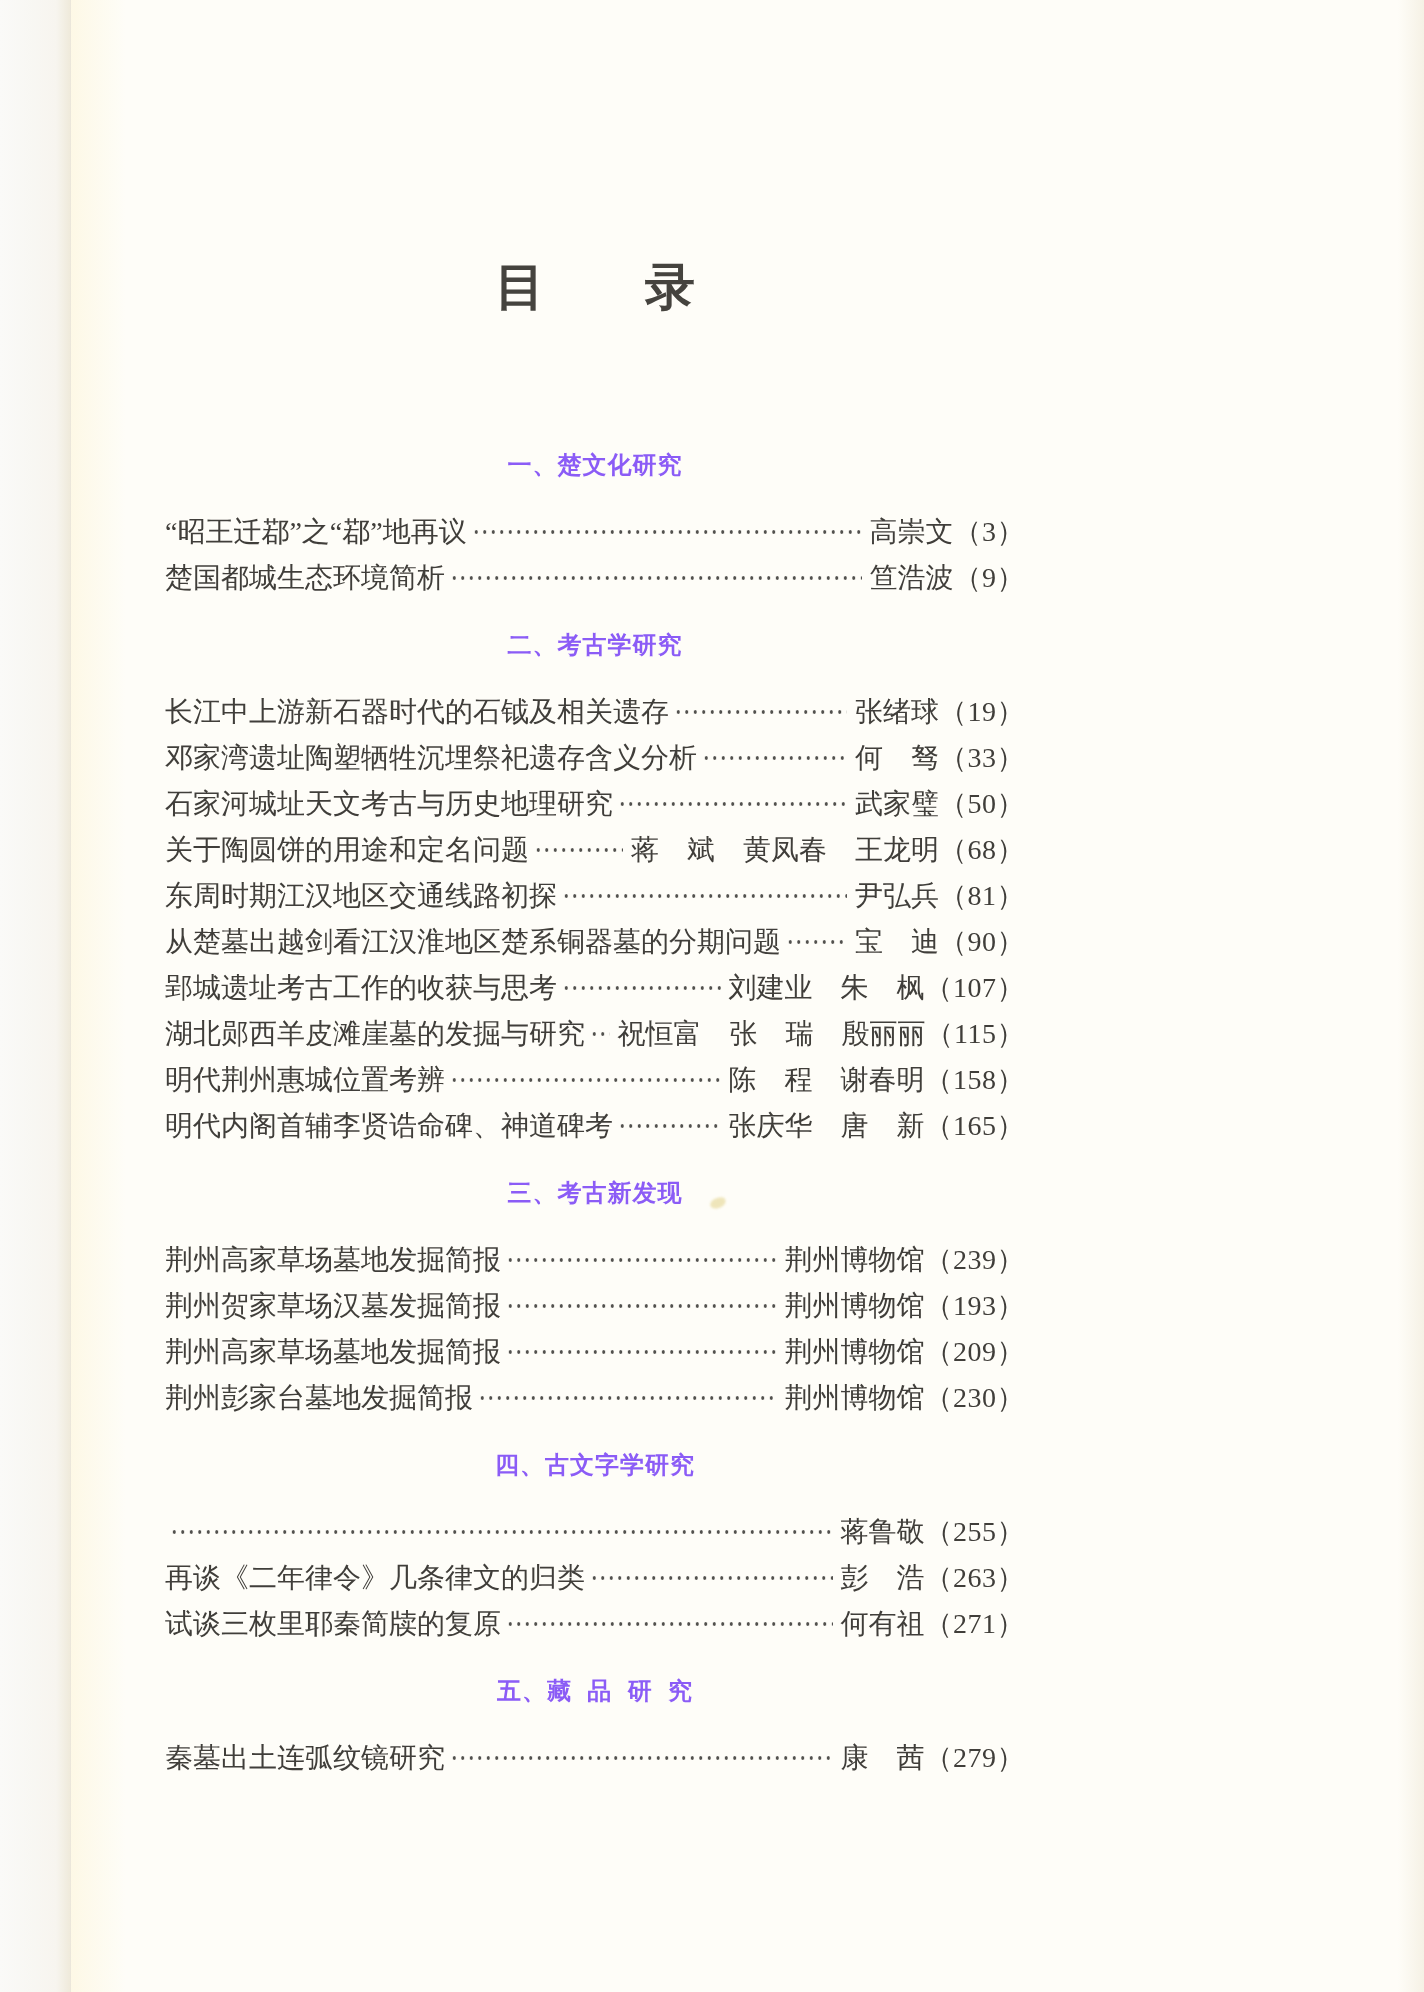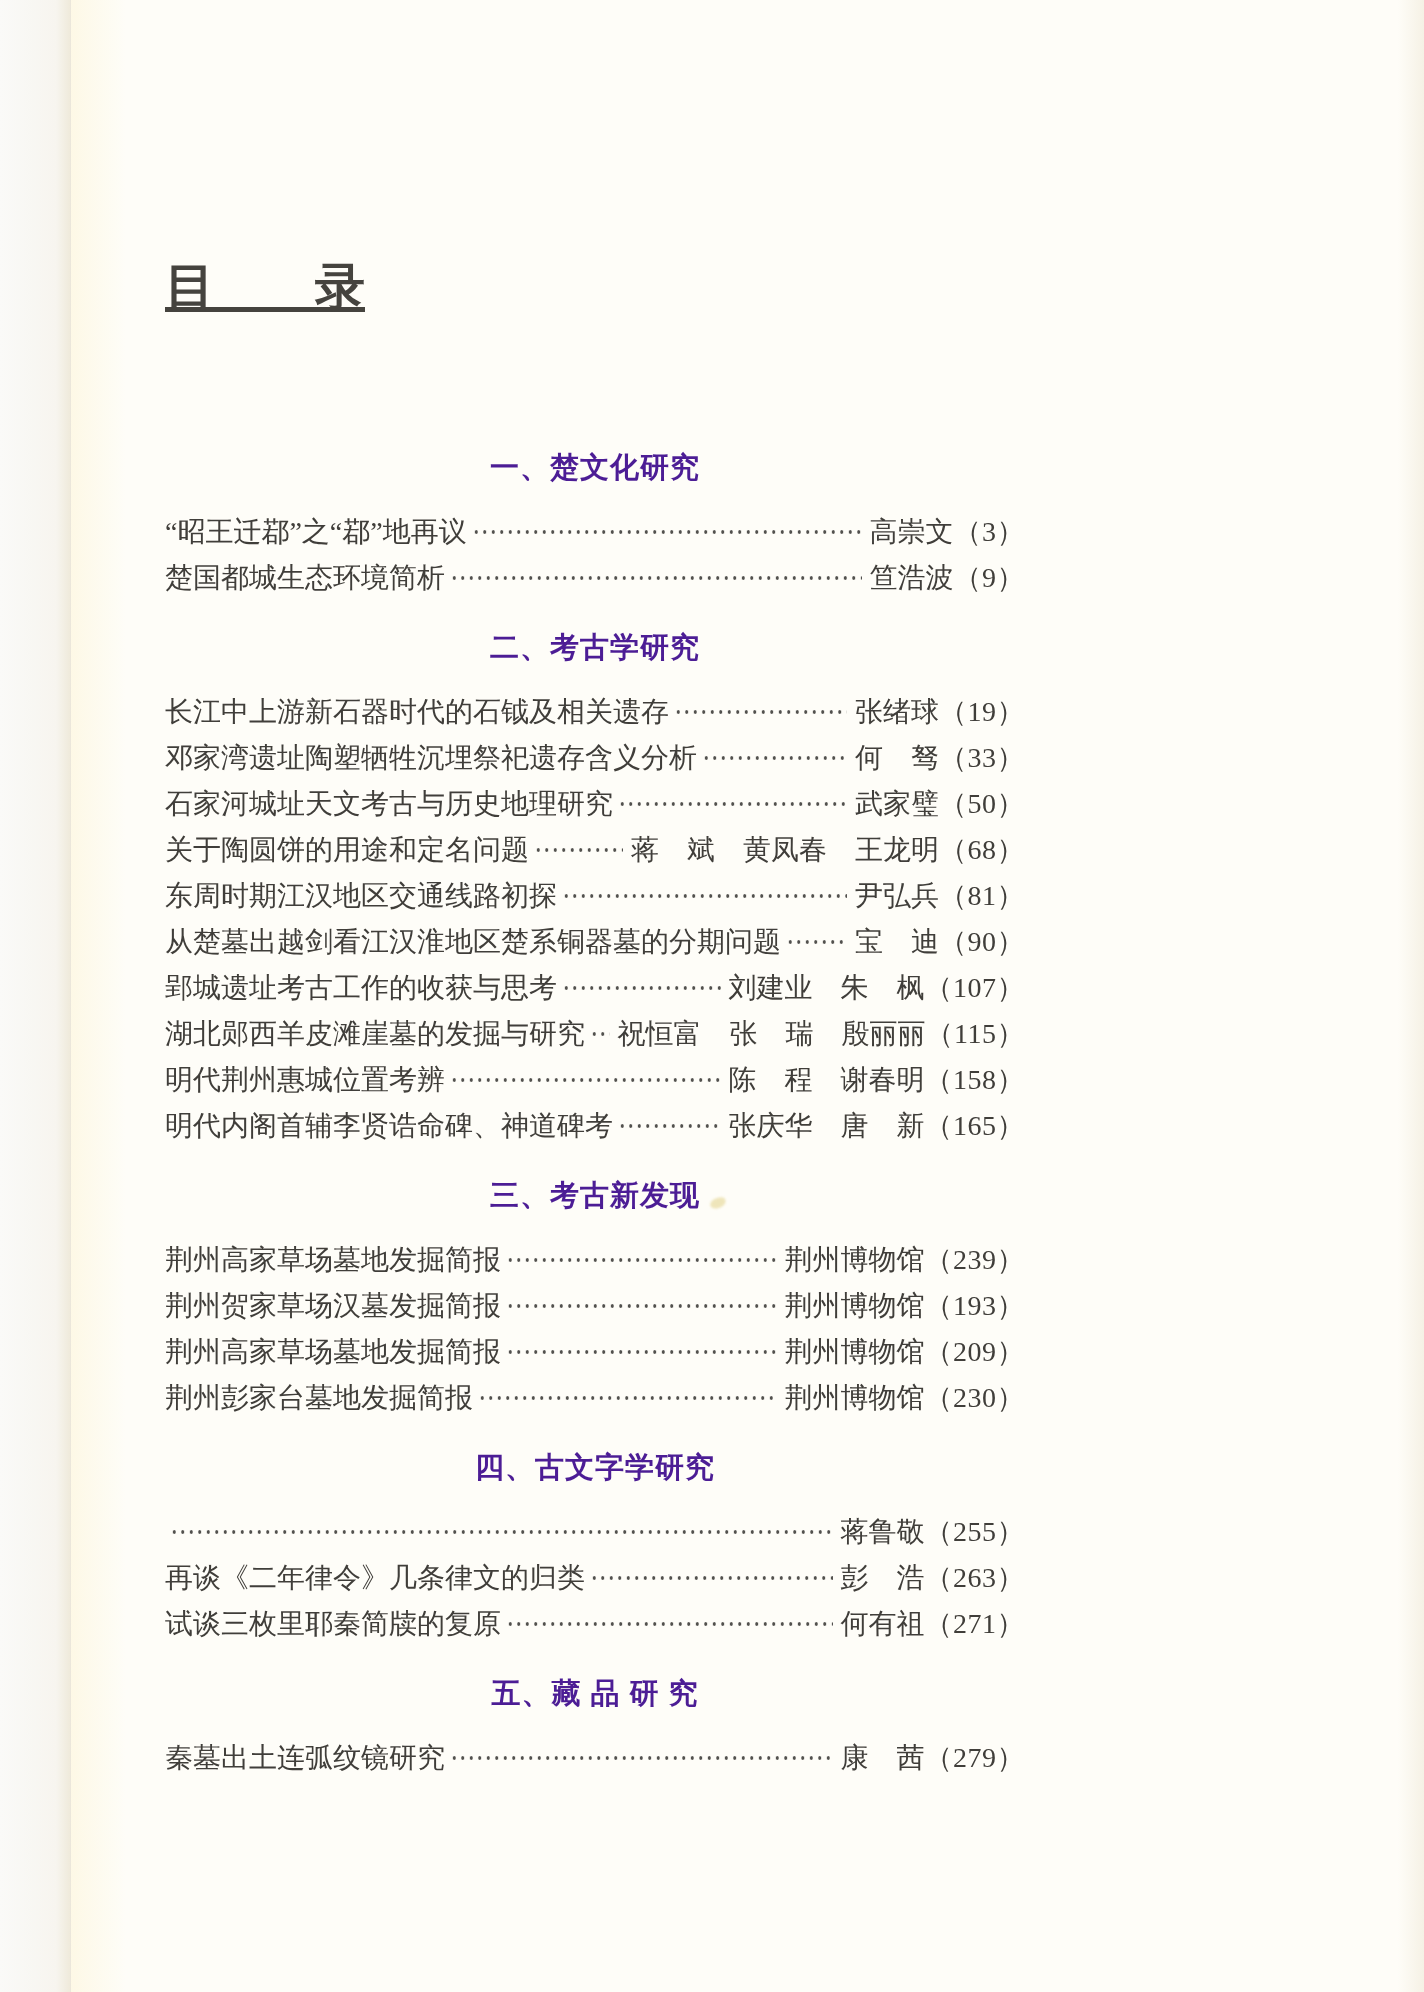--- a/index.html
+++ b/index.html
@@ -36,35 +36,34 @@
   }
   .content{
     position:absolute;
     left:165px;
     width:860px;
     top:0;
   }
   .doc-title{
     margin-top:252px;
     margin-bottom:125px;
-    text-align:left;
+    text-align:center;
     font-size:50px;
     line-height:70px;
     font-weight:700;
     color:#45433e;
-    text-decoration:underline;
   }
   .section-heading{
-    font-family:Liberation Sans, sans-serif;
+    font-family:Liberation Mono, monospace;
     font-weight:700;
-    font-size:29px;
+    font-size:24px;
     line-height:40px;
     text-align:center;
     letter-spacing:1px;
-    color:#4c1d95;
+    color:#8b5cf6;
     margin:26px 0 22px 0;
   }
   .toc-row{
     display:flex;
     align-items:baseline;
     font-size:28px;
     line-height:46px;
     color:#403e3a;
     white-space:nowrap;
   }

